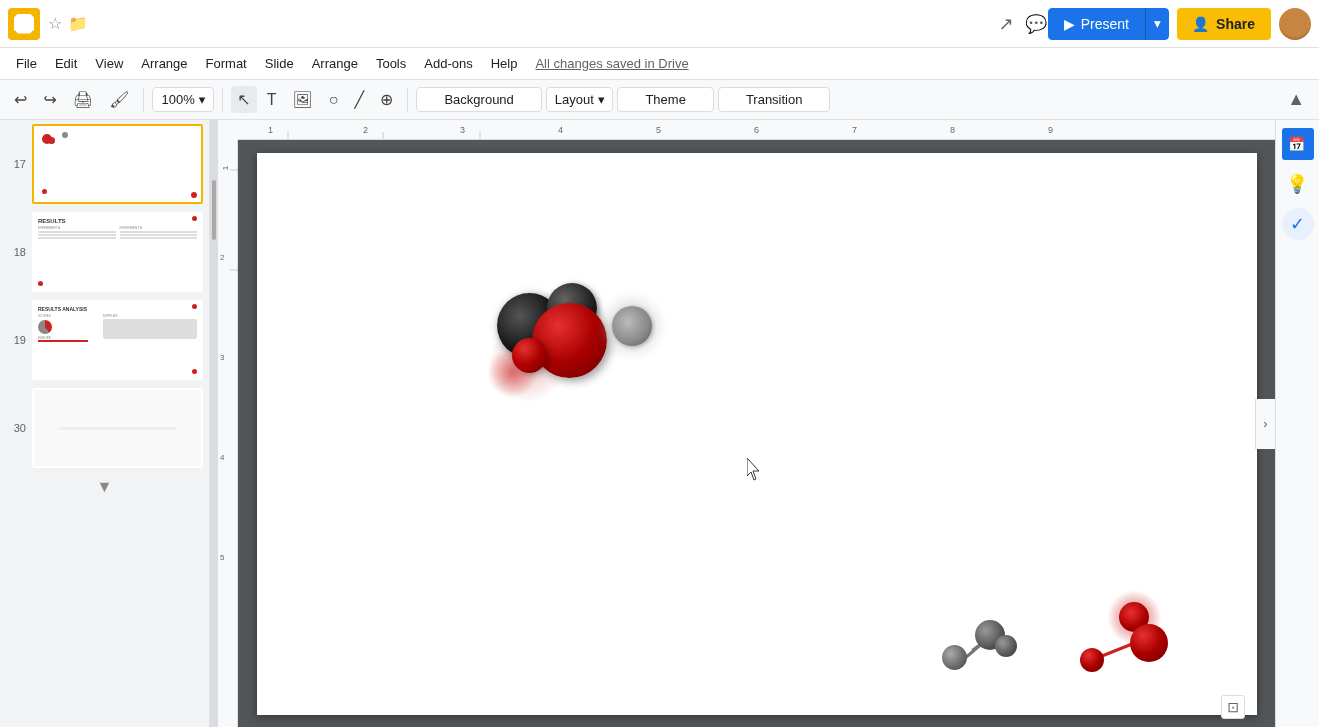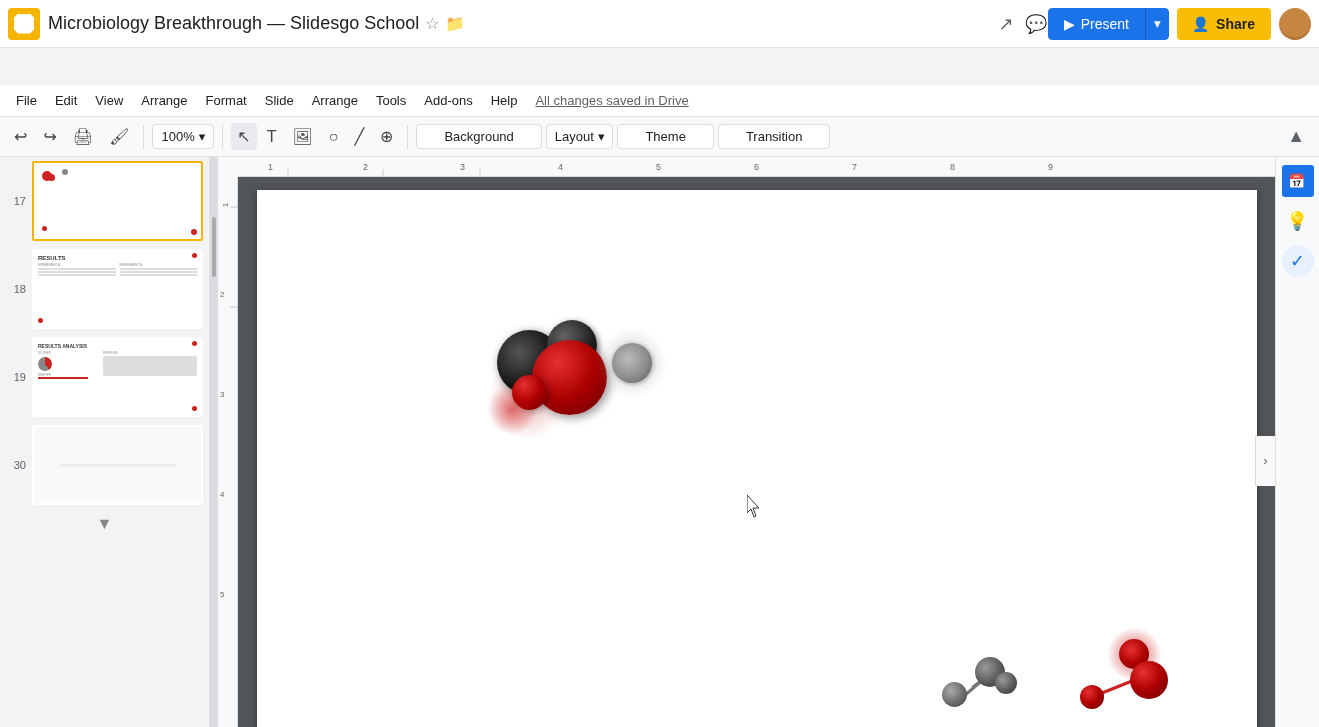--- a/index.html
+++ b/index.html
@@ -79,21 +79,20 @@
 
     
     .menu-bar {
       display: flex;
       align-items: center;
       height: 32px;
       background: #fff;
       padding: 0 8px;
       gap: 2px;
       border-bottom: 1px solid #e0e0e0;
-      margin-top: 37px;
     }
     .menu-item {
       padding: 4px 8px;
       border-radius: 4px;
       cursor: pointer;
       color: #202124;
       font-size: 13px;
     }
     .save-status { color: #5f6368; font-size: 13px; margin-left: 8px; text-decoration: underline; }
 
@@ -249,21 +248,20 @@
   </style>
 </head>
 <body>
 
 <div class="top-bar">
   <div class="app-icon">
     <div class="app-icon-inner"></div>
   </div>
   <div class="doc-title-area">
     <div class="doc-title-row">
-      <span class="doc-title">Microbiology Breakthrough — Slidesgo School</span>
       <span class="title-icon">☆</span>
       <span class="title-icon">📁</span>
     </div>
   </div>
   <div class="top-icons">
     <span title="Trends">↗</span>
     <span title="Comments">💬</span>
   </div>
   <div class="top-right">
     <div style="display:flex; border-radius:4px; overflow:hidden;">

